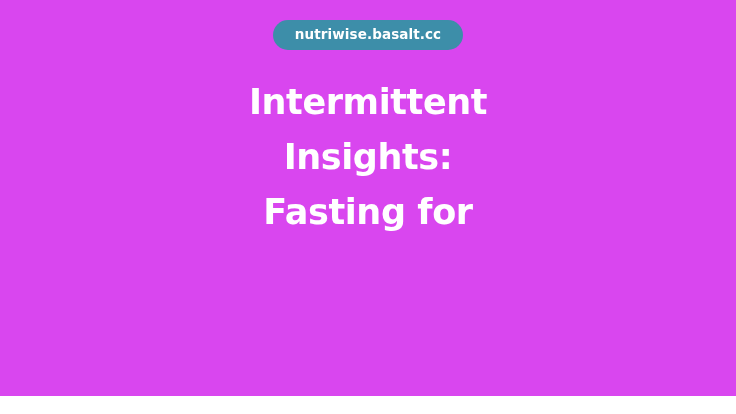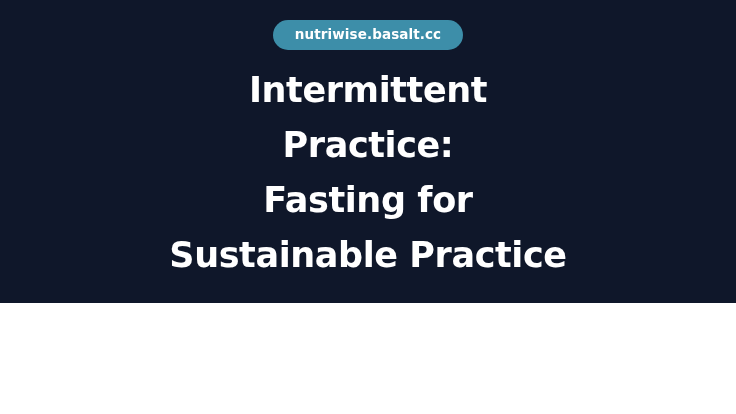--- a/index.html
+++ b/index.html
@@ -11,26 +11,27 @@
     width: 736px;
     height: 414px;
     overflow: hidden;
     font-family: "DejaVu Sans", "Liberation Sans", sans-serif;
   }
 
   .card {
     position: relative;
     box-sizing: border-box;
     width: 736px;
-    height: 303px;
-    background: #0f172a;
+    height: 396px;
+    background: #d946ef;
     display: flex;
     flex-direction: column;
     align-items: center;
     padding-top: 20px;
+    gap: 12px;
   }
 
   .domain-pill {
     display: inline-flex;
     align-items: center;
     justify-content: center;
     height: 30px;
     padding: 0 22px;
     border-radius: 15px;
     background: #3d8ea9;
@@ -64,18 +65,17 @@
 </style>
 </head>
 <body>
 
 <div class="card">
 
   <div class="domain-pill">nutriwise.basalt.cc</div>
 
   <h1 class="headline">
     <span class="line">Intermittent</span>
-    <span class="line">Practice:</span>
+    <span class="line">Insights:</span>
     <span class="line">Fasting for</span>
-    <span class="line">Sustainable Practice</span>
   </h1>
 
 </div>
 
 </body></html>

